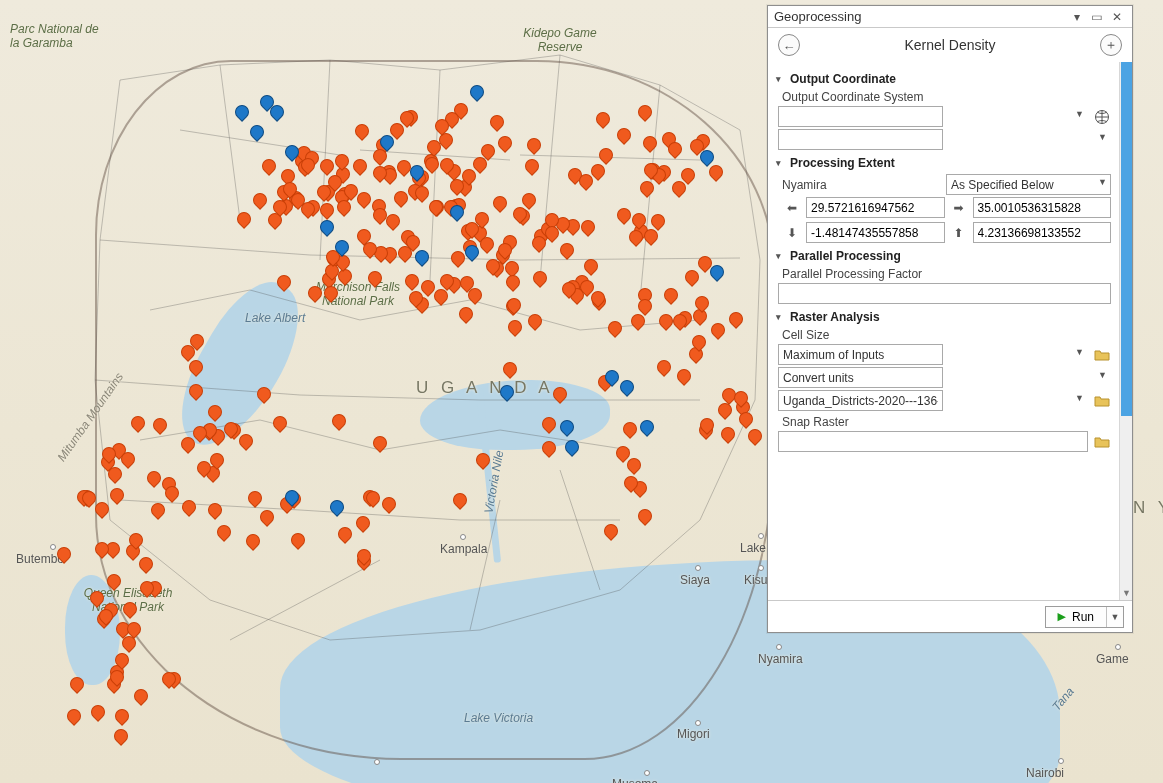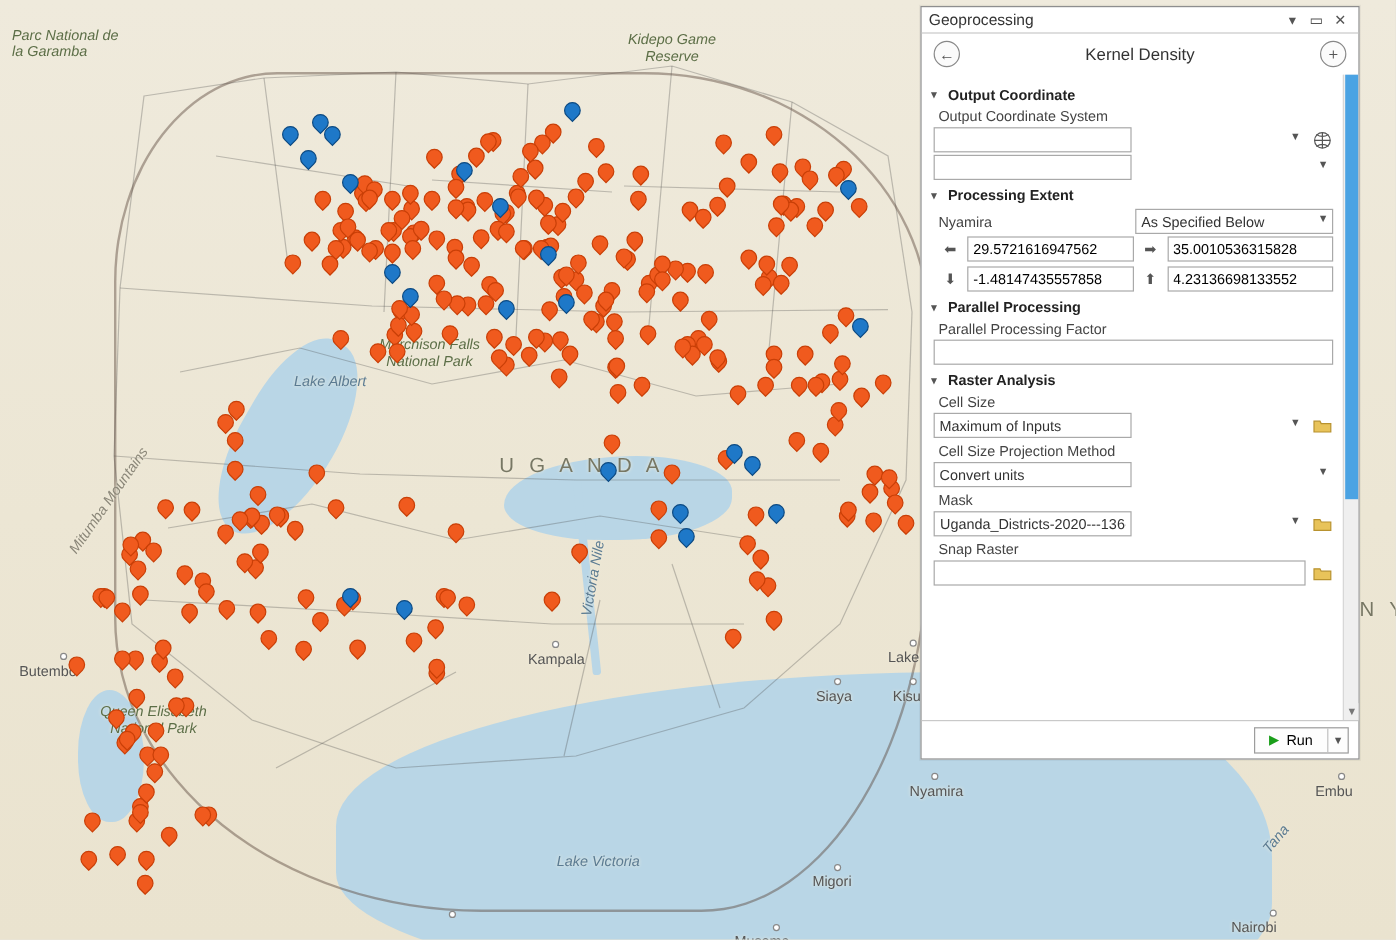--- a/index.html
+++ b/index.html
@@ -204,21 +204,21 @@
   <span class="map-label label-city" style="left:350px; top:792px;">Bukoba</span>
   <span class="city-dot" style="left:644px; top:770px;"></span>
   <span class="map-label label-city" style="left:612px; top:777px;">Musoma</span>
   <span class="city-dot" style="left:1058px; top:758px;"></span>
   <span class="map-label label-city" style="left:1026px; top:766px;">Nairobi</span>
   <span class="city-dot" style="left:758px; top:565px;"></span>
   <span class="map-label label-city" style="left:744px; top:573px;">Kisum</span>
   <span class="city-dot" style="left:695px; top:565px;"></span>
   <span class="map-label label-city" style="left:680px; top:573px;">Siaya</span>
   <span class="city-dot" style="left:1115px; top:644px;"></span>
-  <span class="map-label label-city" style="left:1096px; top:652px;">Embu</span>
+  <span class="map-label label-city" style="left:1096px; top:652px;">Game</span>
   <span class="city-dot" style="left:758px; top:533px;"></span>
   <span class="map-label label-city" style="left:740px; top:541px;">Lake</span>
   <span class="city-dot" style="left:695px; top:720px;"></span>
   <span class="map-label label-city" style="left:677px; top:727px;">Migori</span>
   <span class="city-dot" style="left:776px; top:644px;"></span>
   <span class="map-label label-city" style="left:758px; top:652px;">Nyamira</span>
   <span class="map-label label-lake" style="left:1050px; top:692px; transform:rotate(-50deg);">Tana</span>
   <span class="map-label label-big" style="left:1133px; top:498px;">N Y</span>
 
   <div class="pins" id="pins">
@@ -617,28 +617,26 @@
         <div class="sel-wrap">
           <input class="sel" value="Maximum of Inputs" style="">
           <span class="caret">▼</span>
         </div>
         <span class="side-icon folder-icon">
           <svg viewBox="0 0 16 16">
               <path d="M1 4h5l1 2h8v7H1z" fill="#e8c35a" stroke="#b8922f"></path>
             </svg>
         </span>
       </div>
-      <div class="field-label">Cell Size Projection Method</div>
       <div class="row">
         <div class="sel-wrap">
           <input class="sel" value="Convert units" style="">
           <span class="caret">▼</span>
         </div>
       </div>
-      <div class="field-label">Mask</div>
       <div class="row">
         <div class="sel-wrap">
           <input class="sel" value="Uganda_Districts-2020---136-wgs84" style="">
           <span class="caret">▼</span>
         </div>
         <span class="side-icon folder-icon">
           <svg viewBox="0 0 16 16">
               <path d="M1 4h5l1 2h8v7H1z" fill="#e8c35a" stroke="#b8922f"></path>
             </svg>
         </span>

